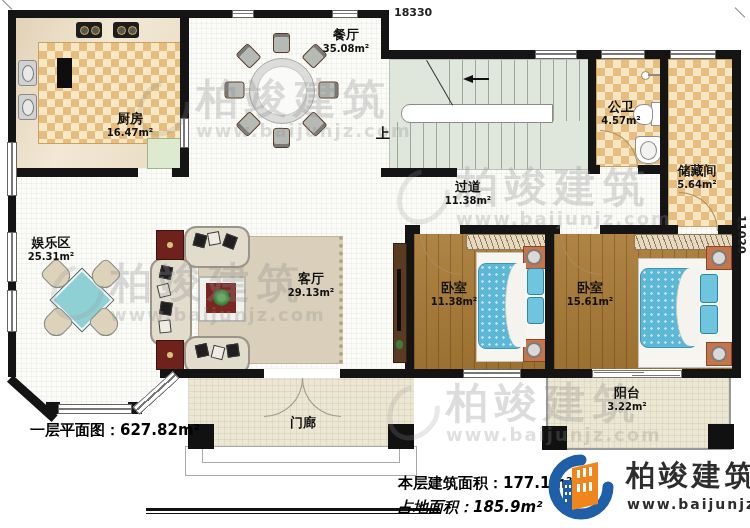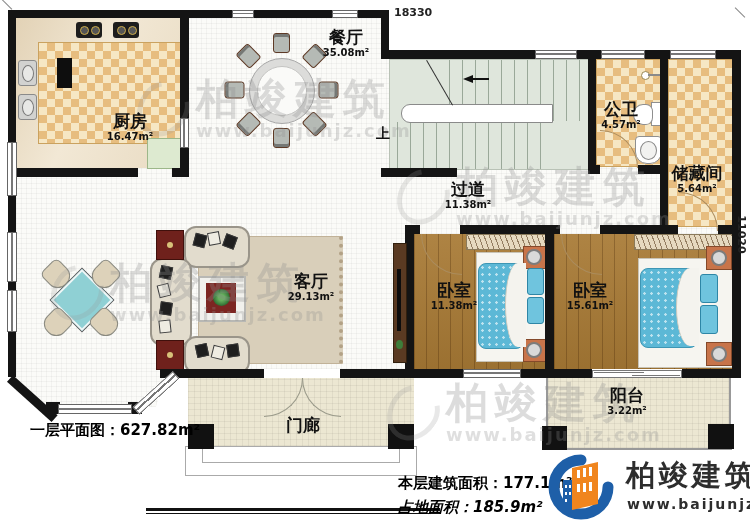--- a/index.html
+++ b/index.html
@@ -20,21 +20,21 @@
                      linear-gradient(rgba(255,255,255,.07),rgba(0,0,0,.08));}
   .beige{position:absolute;z-index:2;background-color:#ece7d2;
     background-image:repeating-linear-gradient(0deg,rgba(0,0,0,.05) 0 1px,transparent 1px 6px),
                      repeating-linear-gradient(90deg,rgba(0,0,0,.05) 0 1px,transparent 1px 6px);}
   .stairs{position:absolute;z-index:4;background:#dfe6dc;border:1px solid #b9c2b6;}
   .treads{position:absolute;background-image:repeating-linear-gradient(90deg,#9aa899 0 1px,transparent 1px 13px);}
   .win-h{position:absolute;z-index:12;background:linear-gradient(#ffffff 0 36%,#777 36% 56%,#ffffff 56%);box-shadow:inset 0 0 0 1px #666;}
   .win-v{position:absolute;z-index:12;background:linear-gradient(90deg,#ffffff 0 36%,#777 36% 56%,#ffffff 56%);box-shadow:inset 0 0 0 1px #666;}
   .arc{position:absolute;z-index:9;border:0 solid #ab8c5d;}
   .room-label{position:absolute;z-index:20;text-align:center;font-weight:bold;line-height:1.12;}
-  .room-label .nm{font-size:17px;}
+  .room-label .nm{font-size:13px;}
   .room-label .ar{font-size:10px;}
   .pillar{position:absolute;background:#111;z-index:11;}
   .dchair{position:absolute;width:15px;height:18px;background:#b5bab5;border:1px solid #5e3a26;border-radius:3px;
           box-shadow:inset 0 3px 0 rgba(40,40,40,.45);z-index:6;}
   .mchair{position:absolute;width:22px;height:24px;background:#ddd2ba;border:1px solid #8a8a80;border-radius:6px 6px 11px 11px;z-index:6;}
   .sofa{position:absolute;background:#e2dccd;border:2px solid #9a958a;border-radius:12px;z-index:6;}
   .pil{position:absolute;width:10px;height:11px;border:1px solid #3a3a3a;z-index:7;}
   .pil.d{background:#1f1f1f;} .pil.l{background:#efece2;}
   .nstand{position:absolute;background:#c8744a;border:1px solid #84492a;z-index:6;}
   .lamp{position:absolute;width:12px;height:12px;border-radius:50%;background:#d9d9d9;border:2px solid #7c7c7c;z-index:7;}
@@ -289,20 +289,24 @@
       <div class="ar">4.57m²</div>
   </div>
   <div class="room-label" style="left:667px;top:148px;width:60px;margin-top:16px;">
     <div class="nm">储藏间</div>
       <div class="ar">5.64m²</div>
   </div>
   <div class="room-label" style="left:432px;top:180px;width:72px;">
     <div class="nm">过道</div>
       <div class="ar">11.38m²</div>
   </div>
+  <div class="room-label" style="left:16px;top:236px;width:70px;">
+    <div class="nm">娱乐区</div>
+      <div class="ar">25.31m²</div>
+  </div>
   <div class="room-label" style="left:282px;top:272px;width:58px;">
     <div class="nm">客厅</div>
       <div class="ar">29.13m²</div>
   </div>
   <div class="room-label" style="left:424px;top:281px;width:60px;">
     <div class="nm">卧室</div>
       <div class="ar">11.38m²</div>
   </div>
   <div class="room-label" style="left:560px;top:281px;width:60px;">
     <div class="nm">卧室</div>

